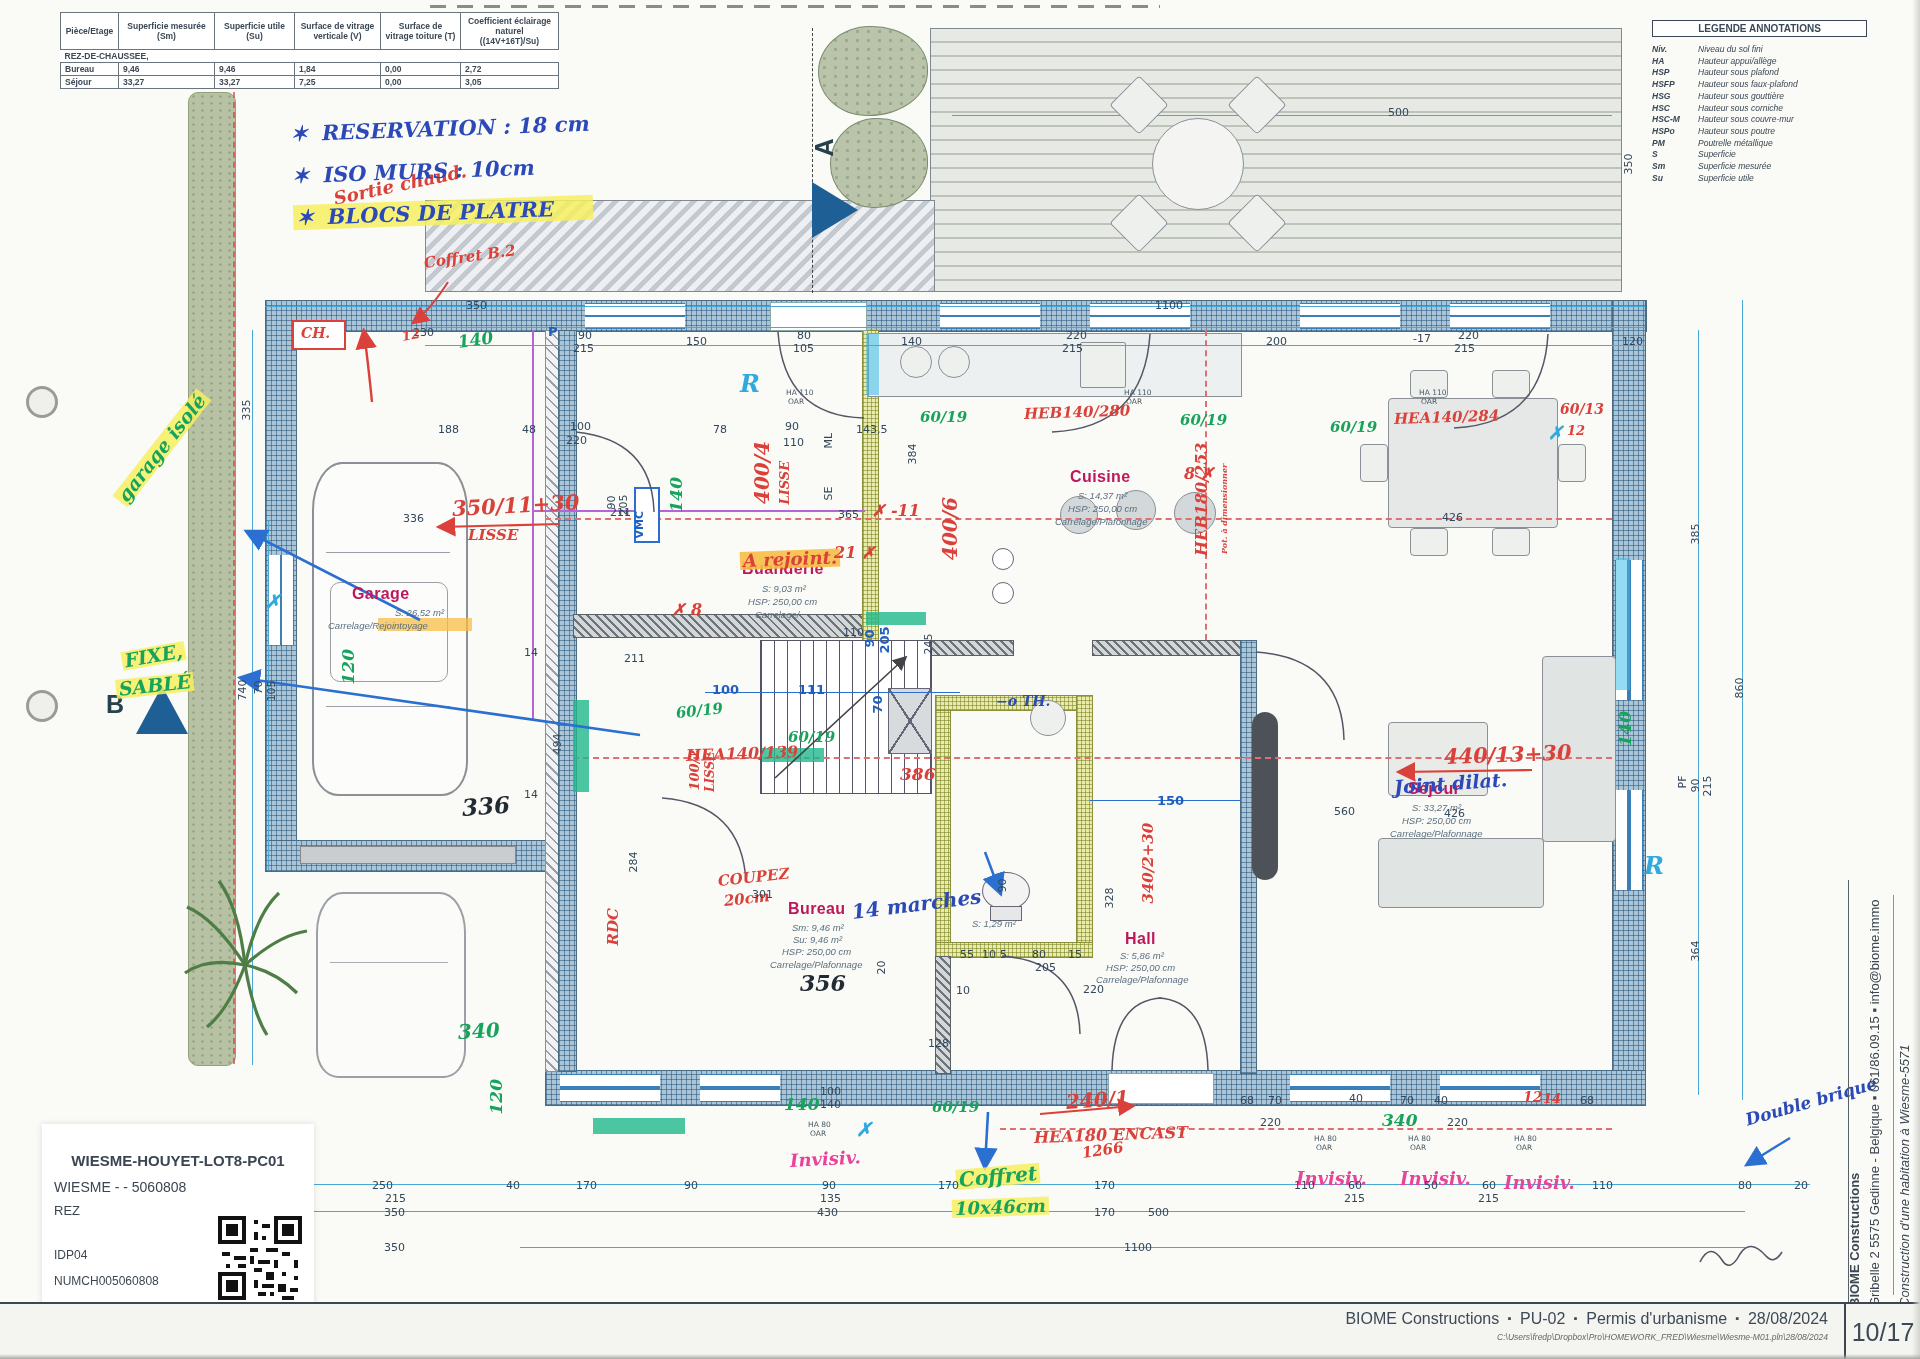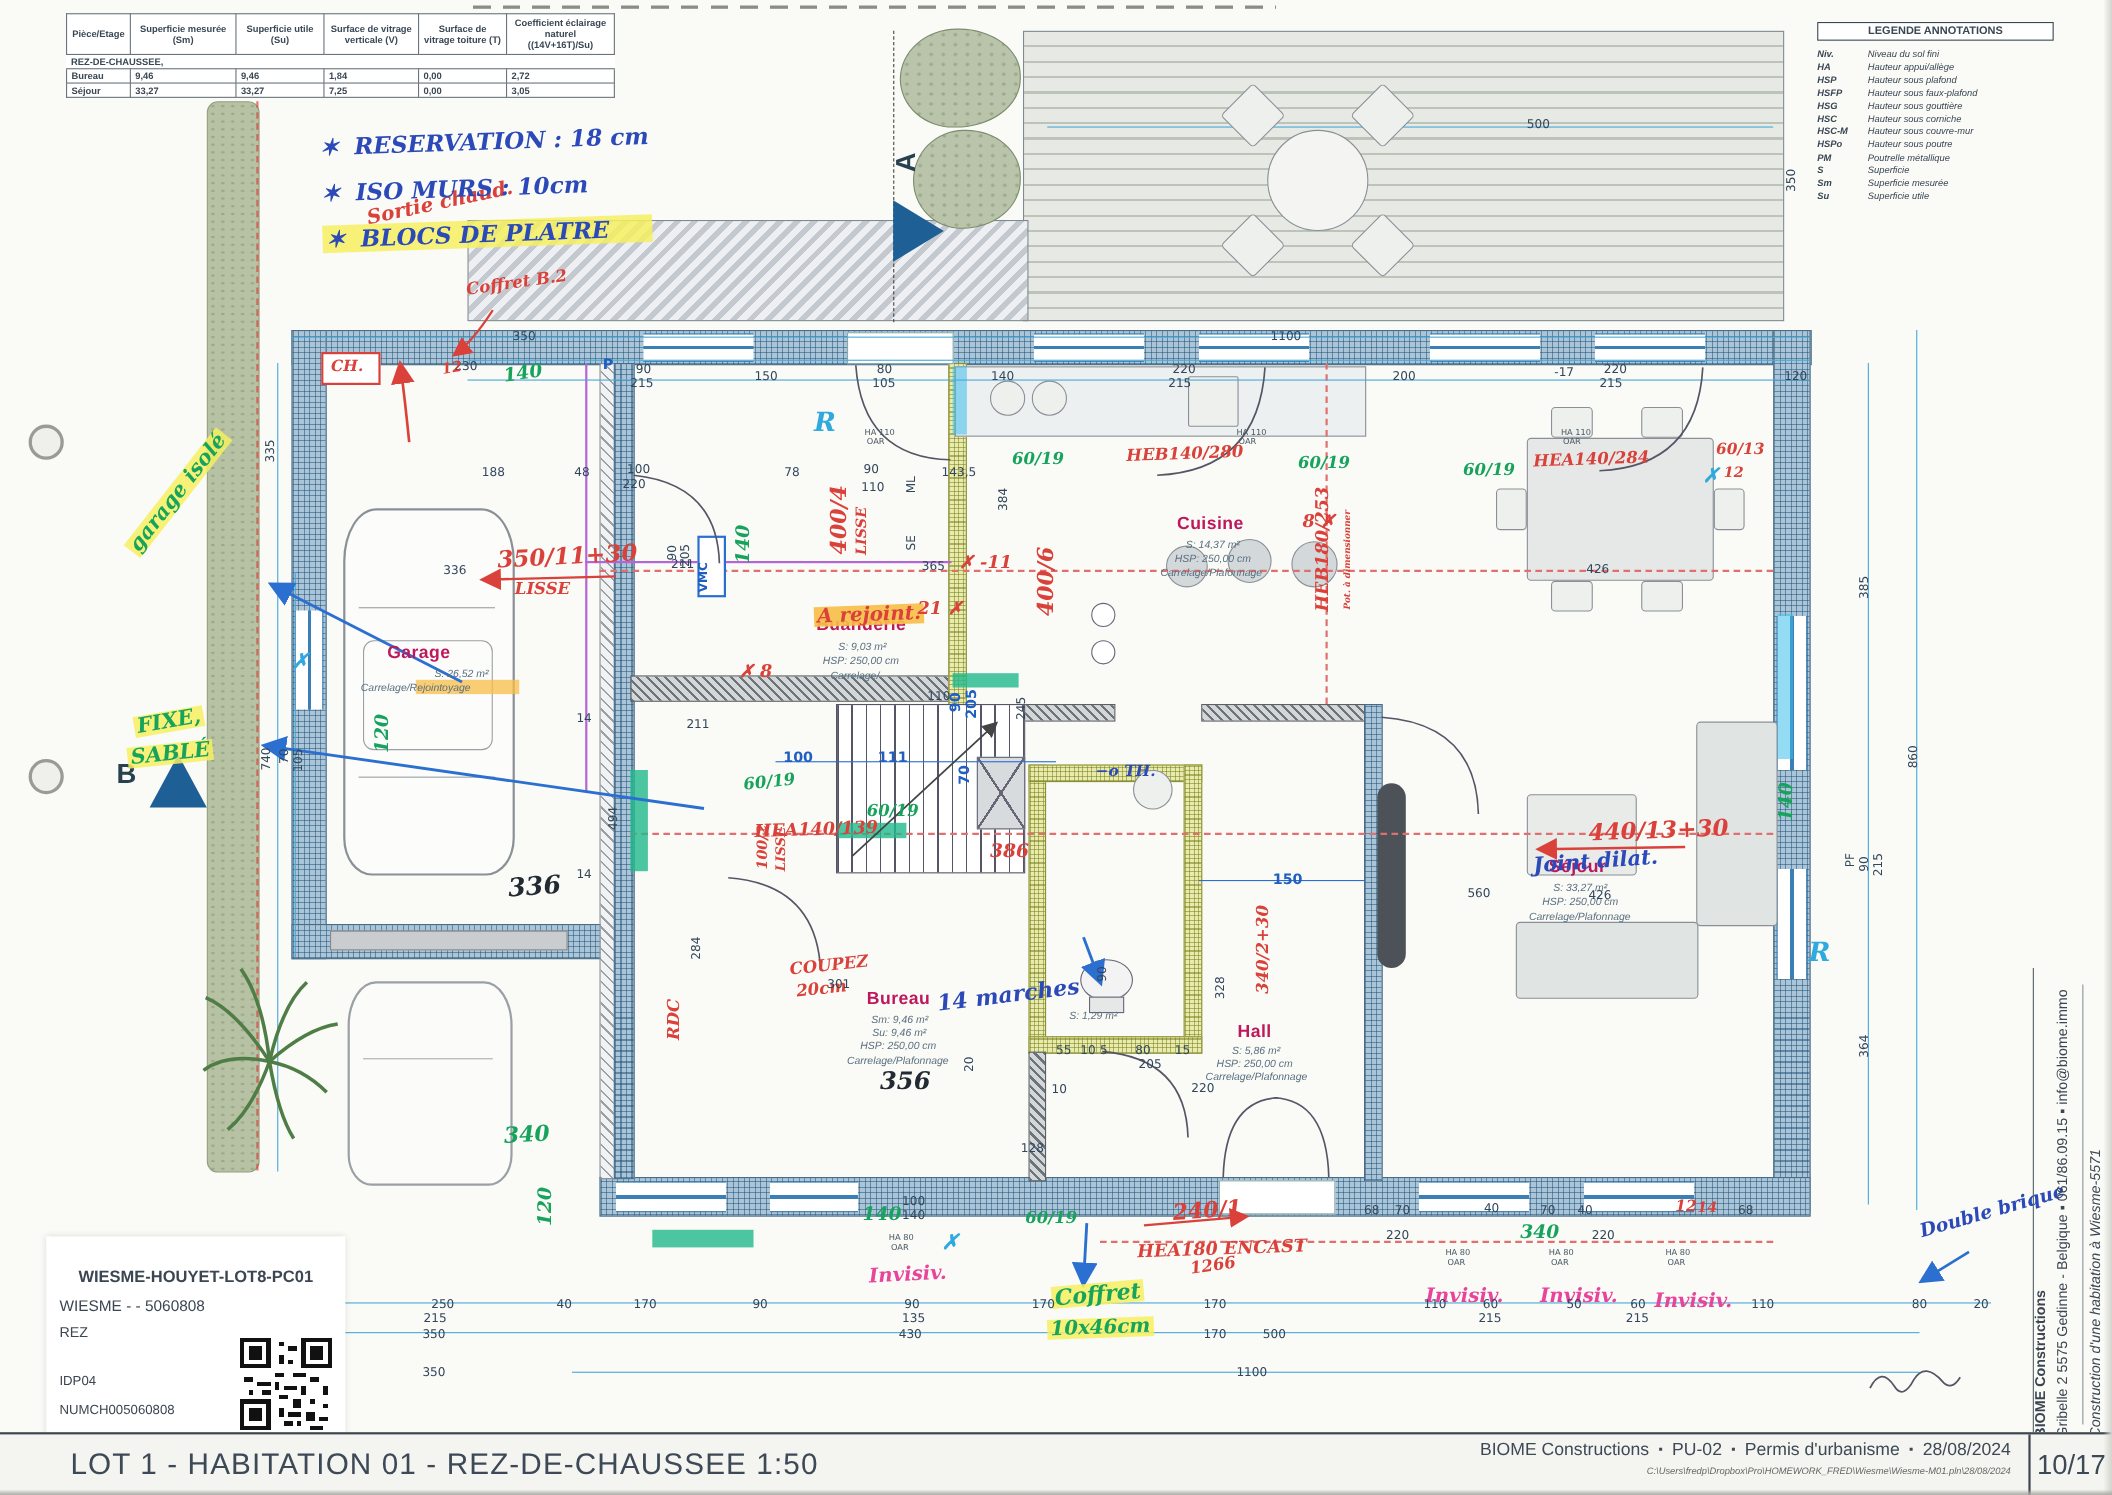--- a/index.html
+++ b/index.html
@@ -448,21 +448,21 @@
       <span class="ann hand green hl-y" style="left: 956px; top: 1170px; font-size: 20px; transform: rotate(-5deg);">Coffret</span>
       <span class="ann hand green hl-y" style="left: 952px; top: 1200px; font-size: 18px; transform: rotate(-2deg);">10x46cm</span>
       <span class="ann dim" style="left: 822px; top: 1179px;">90</span>
       <span class="ann dim" style="left: 820px; top: 1192px;">135</span>
       <span class="ann dim" style="left: 817px; top: 1206px;">430</span>
       <span class="ann dim" style="left: 938px; top: 1179px;">170</span>
       <span class="ann dim" style="left: 1094px; top: 1179px;">170</span>
       <span class="ann dim" style="left: 1094px; top: 1206px;">170</span>
       <span class="ann dim" style="left: 1124px; top: 1241px;">1100</span>
       <span class="ann dim" style="left: 281px; top: 1179px;">60</span>
-      <span class="ann dim" style="left: 392px; top: 1179px;">250</span>
+      <span class="ann dim" style="left: 372px; top: 1179px;">250</span>
       <span class="ann dim" style="left: 385px; top: 1192px;">215</span>
       <span class="ann dim" style="left: 506px; top: 1179px;">40</span>
       <span class="ann dim" style="left: 576px; top: 1179px;">170</span>
       <span class="ann dim" style="left: 684px; top: 1179px;">90</span>
       <span class="ann dim" style="left: 384px; top: 1206px;">350</span>
       <span class="ann dim" style="left: 384px; top: 1241px;">350</span>
       <span class="ann dim" style="left: 1148px; top: 1206px;">500</span>
       <span class="ann dim" style="left: 1240px; top: 1094px;">68</span>
       <span class="ann dim" style="left: 1268px; top: 1094px;">70</span>
       <span class="ann dim" style="left: 1349px; top: 1092px;">40</span>
@@ -654,21 +654,20 @@
     </svg>
   </div>
 
   <div style="position:absolute;left:1848px;top:880px;height:422px;border-left:1.4px solid #55606a;"></div>
   <div style="position:absolute;left:1893px;top:895px;height:400px;border-left:1px solid #8a949c;"></div>
   <div class="vline" style="left:1862px;top:1292px;font-weight:700;">BIOME Constructions</div>
   <div class="vline" style="left:1882px;top:1292px;">Gribelle 2 5575 Gedinne - Belgique ▪ 061/86.09.15 ▪ info@biome.immo</div>
   <div class="vline" style="left:1912px;top:1292px;font-style:italic;">Construction d'une habitation à Wiesme-5571</div>
 
   <div class="footer">
-    <div class="ftitle">LOT 1 - HABITATION 01 - REZ-DE-CHAUSSEE 1:50</div>
     <div class="fright">
       <div class="frl1">
         <span>BIOME Constructions</span>
         <span class="sep">▪</span>
         <span>PU-02</span>
         <span class="sep">▪</span>
         <span>Permis d'urbanisme</span>
         <span class="sep">▪</span>
         <span>28/08/2024</span>
       </div>

